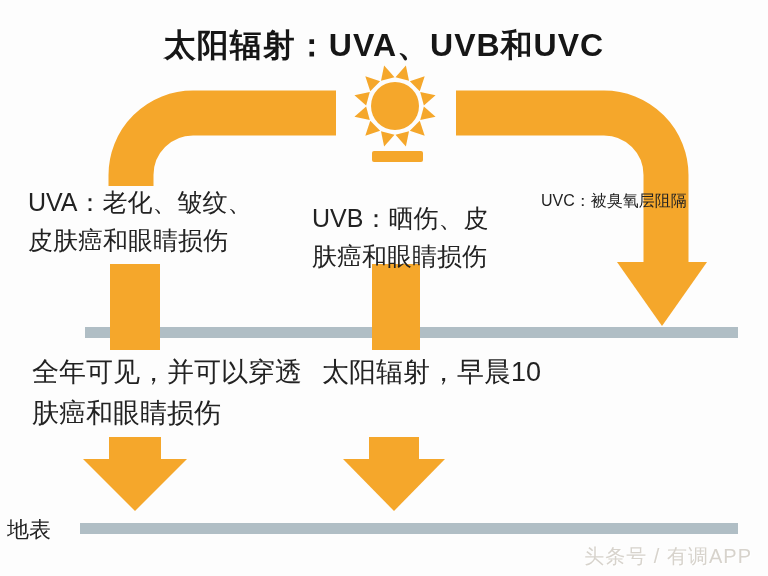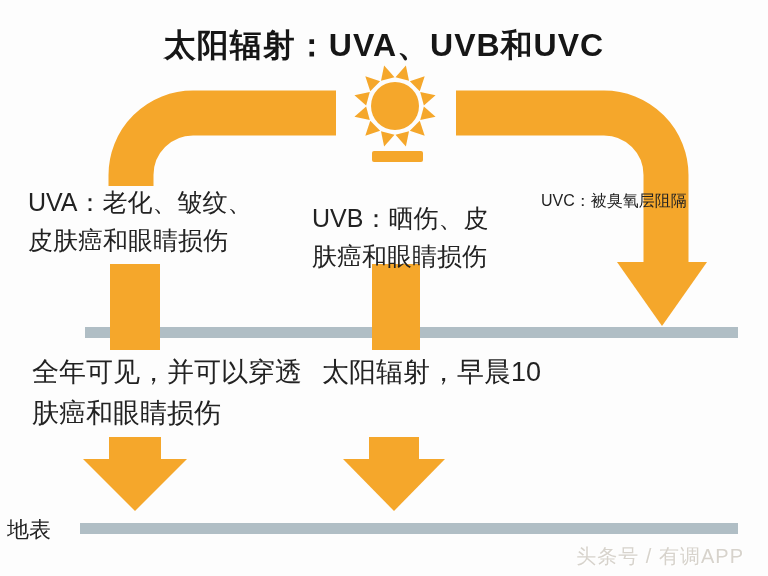--- a/index.html
+++ b/index.html
@@ -27,21 +27,21 @@
   .timing  { font-size: 27px; line-height: 41px; }
   .uva-effects { left: 28px;  top: 183px; }
   .uvb-effects { left: 312px; top: 199px; }
   .uvc-text    { left: 541px; top: 184px; font-size: 16px; line-height: 34px; }
   .uva-timing  { left: 32px;  top: 352px; }
   .uvb-timing  { left: 322px; top: 352px; }
   .ozone-label { left: 5px;  top: 309px; font-size: 24px; line-height: 34px; }
   .ground-label{ left: 7px;  top: 513px; font-size: 22px; line-height: 34px; }
   .watermark {
     position: absolute;
-    right: 24px; top: 543px;
+    right: 16px; top: 543px;
     font-size: 20px;
     letter-spacing: 1px;
     color: #d7d3cc;
     text-shadow: 1px 1px 0 #ffffff;
     margin-left: 35px;
   }
 </style>
 </head>
 <body>
 

